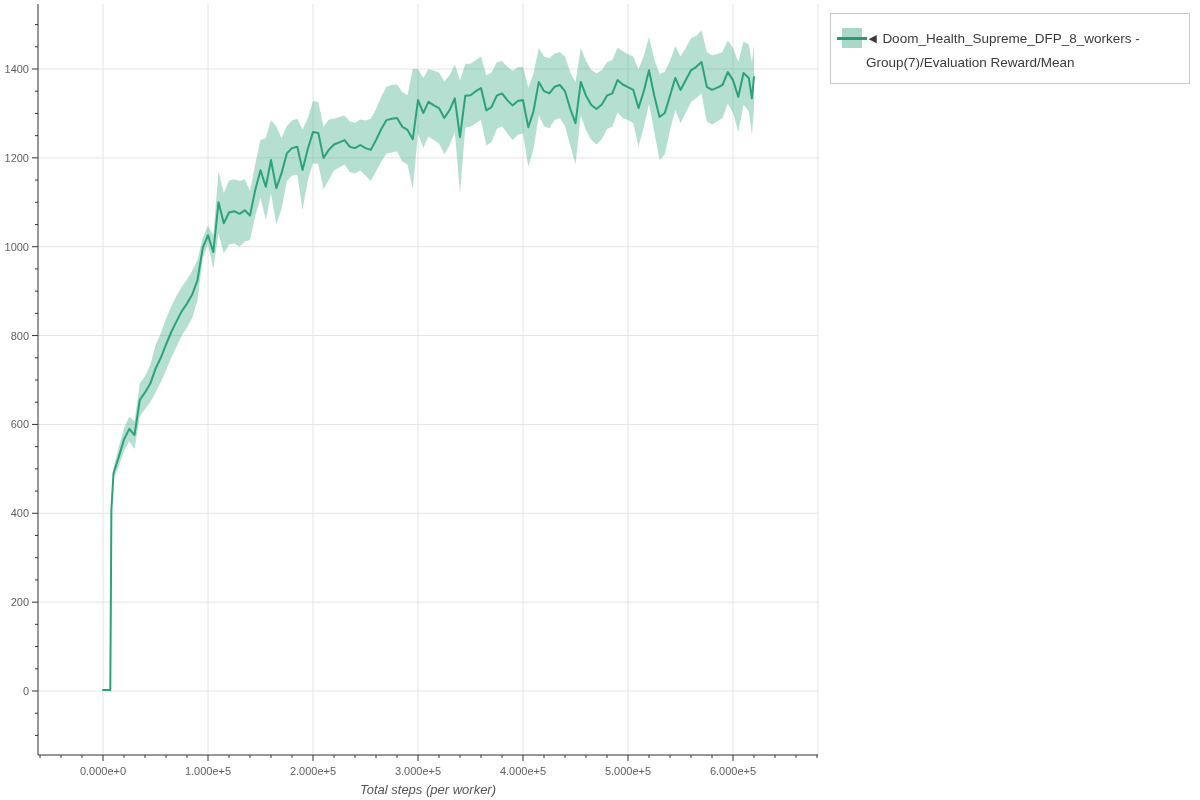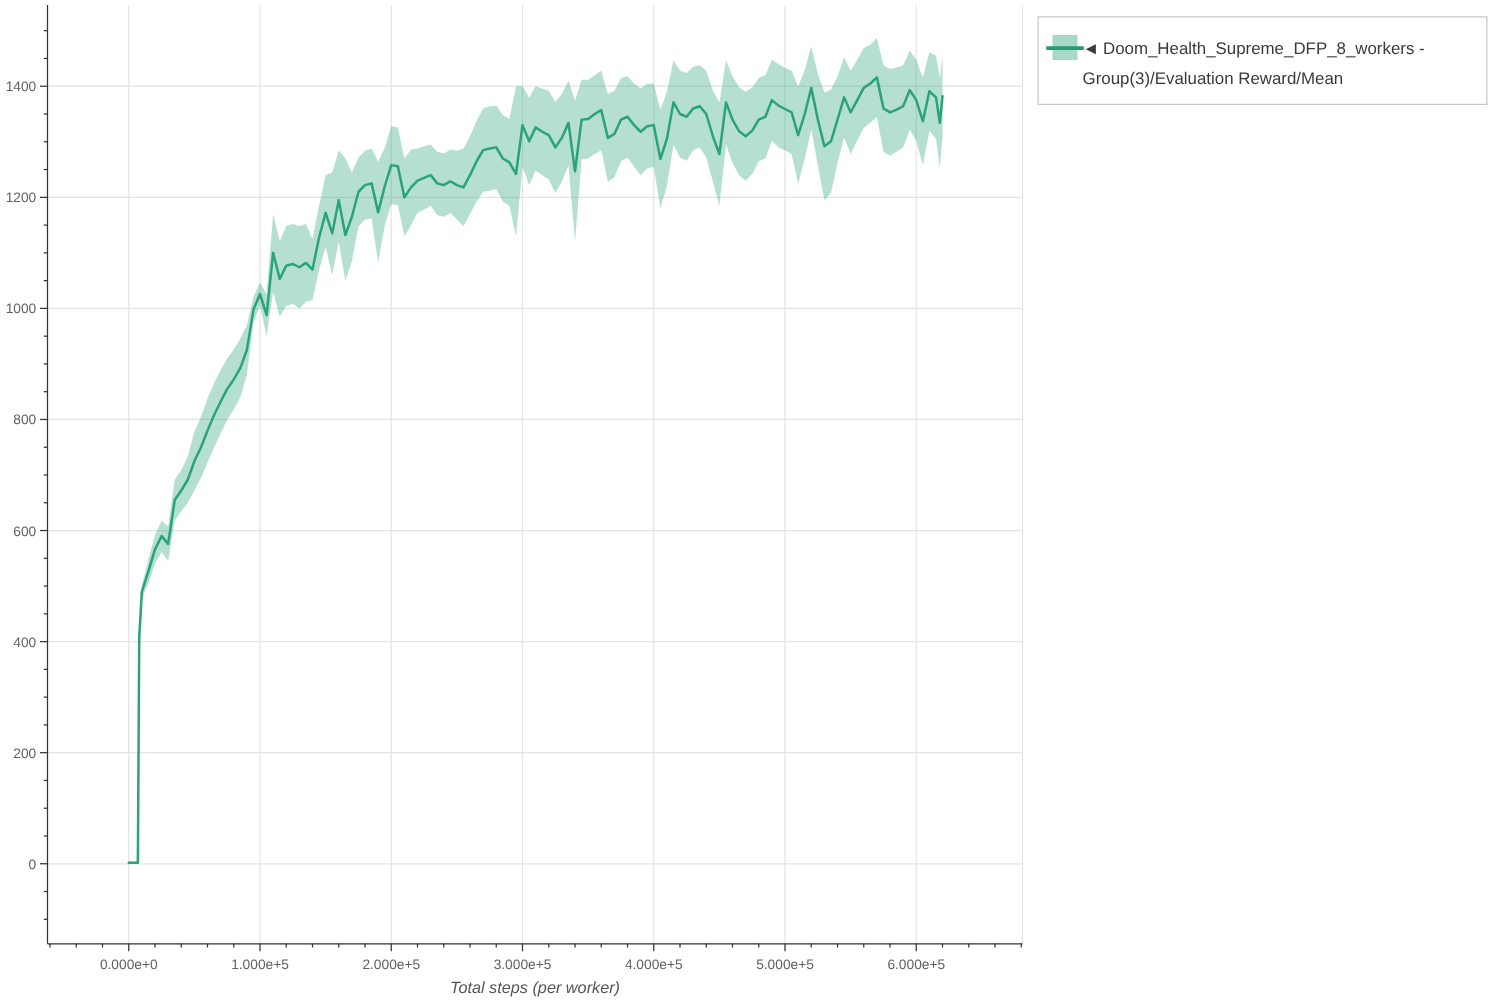--- a/index.html
+++ b/index.html
@@ -143,14 +143,14 @@
       <text x="29" y="72.99959999999999" text-anchor="end" class="tick-label">1400</text>
     </g>
   <text id="x-axis-label" class="axis-label" x="428" y="794" text-anchor="middle">Total steps (per worker)</text>
 </svg>
 
 <div class="legend-box" style="border-color: rgb(201, 201, 201); color: rgb(58, 58, 58);">
   <span class="legend-swatch">
     <span class="sq" style="background: rgb(168, 217, 198);"></span>
     <span class="ln" style="background: rgb(42, 152, 120);"></span>
   </span>
-  <span class="legend-marker">◄</span><span>Doom_Health_Supreme_DFP_8_workers - Group(3)/Evaluation Reward/Mean</span>
+  <span class="legend-marker">◄</span><span>Doom_Health_Supreme_DFP_8_workers - Group(7)/Evaluation Reward/Mean</span>
 </div>
 
 </body></html>

